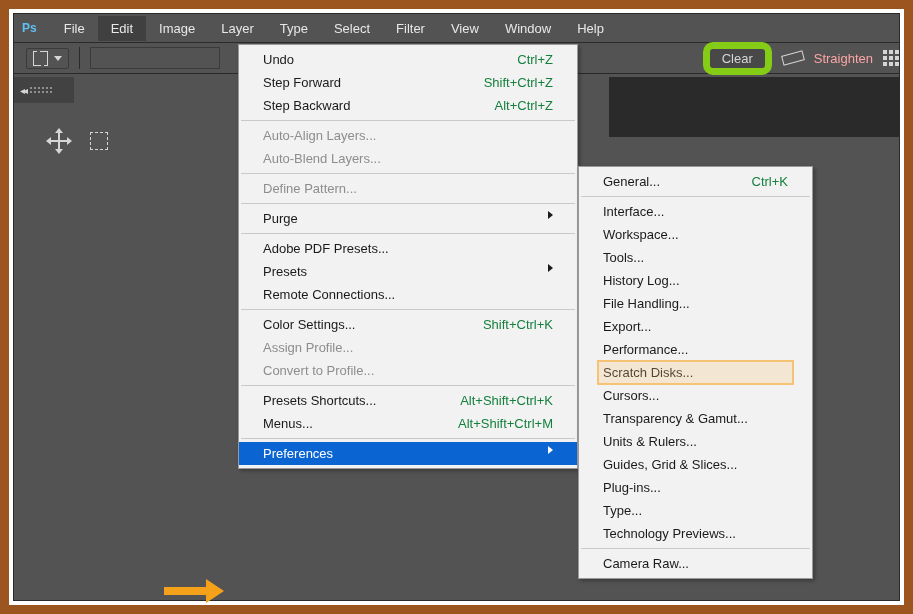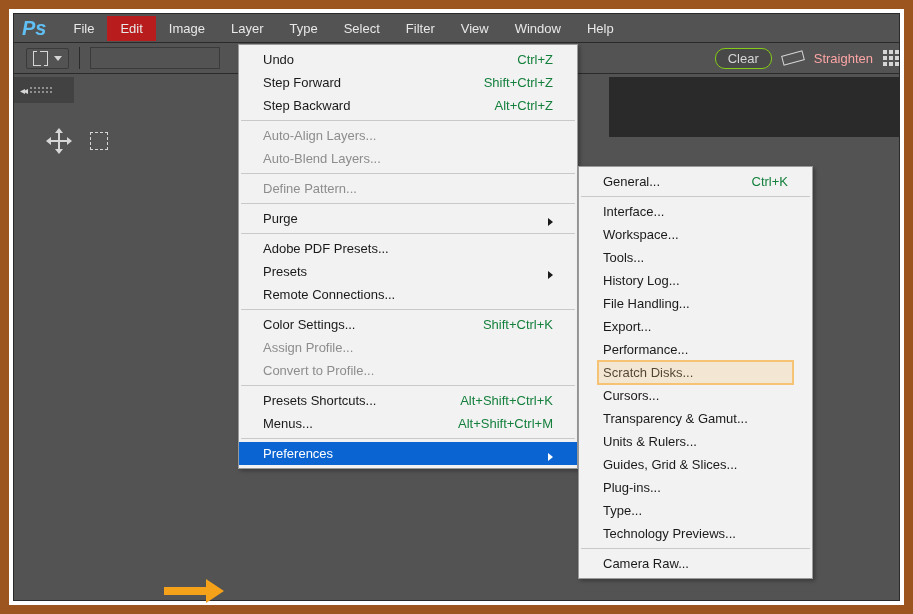--- a/index.html
+++ b/index.html
@@ -38,31 +38,30 @@
     .menubar {
       height: 28px;
       display: flex;
       align-items: center;
       padding-left: 8px;
       background: #535353;
     }
     .menubar .ps-logo {
       color: #60bff4;
       font-weight: bold;
-      font-size: 20px;
+      font-size: 12px;
       margin-right: 14px;
-      font-style: italic;
     }
     .menubar .menu-item {
       color: #e8e8e8;
       padding: 5px 13px;
       cursor: default;
     }
     .menubar .menu-item.active {
-      background: #b91c1c;
+      background: #404040;
     }
     
     .options-bar {
       height: 32px;
       border-top: 1px solid #2a2a2a;
       border-bottom: 1px solid #2a2a2a;
       display: flex;
       align-items: center;
       background: #535353;
       padding-left: 12px;
@@ -103,21 +102,21 @@
     }
     .opt-box {
       border: 1px solid #3a3a3a;
       height: 22px;
       width: 130px;
       background: #535353;
     }
     .spacer-flex { flex: 1; }
     .btn-clear {
       color: #d6d6d6;
-      border: 1px solid #84cc16;
+      border: 7px solid #84cc16;
       border-radius: 10px;
       padding: 2px 12px;
       background: #484848;
     }
     .icon-straighten-ruler {
       width: 22px;
       height: 10px;
       border: 1.5px solid #d6d6d6;
       transform: rotate(-15deg);
       position: relative;
@@ -216,21 +215,21 @@
       width: 340px;
     }
     .dd-prefs {
       top: 152px;
       left: 564px;
       width: 235px;
     }
     .dd-row {
       display: flex;
       justify-content: space-between;
-      align-items: flex-end;
+      align-items: flex-start;
       padding: 4px 24px 4px 24px;
       color: #1a1a1a;
       cursor: default;
       gap: 26px;
     }
     .dd-row.disabled { color: #8d8d8d; }
     .dd-row .shortcut { color: #15803d; }
     .dd-row.disabled .shortcut { color: #8d8d8d; }
     .dd-row .sub-arrow {
       width: 0; height: 0;

